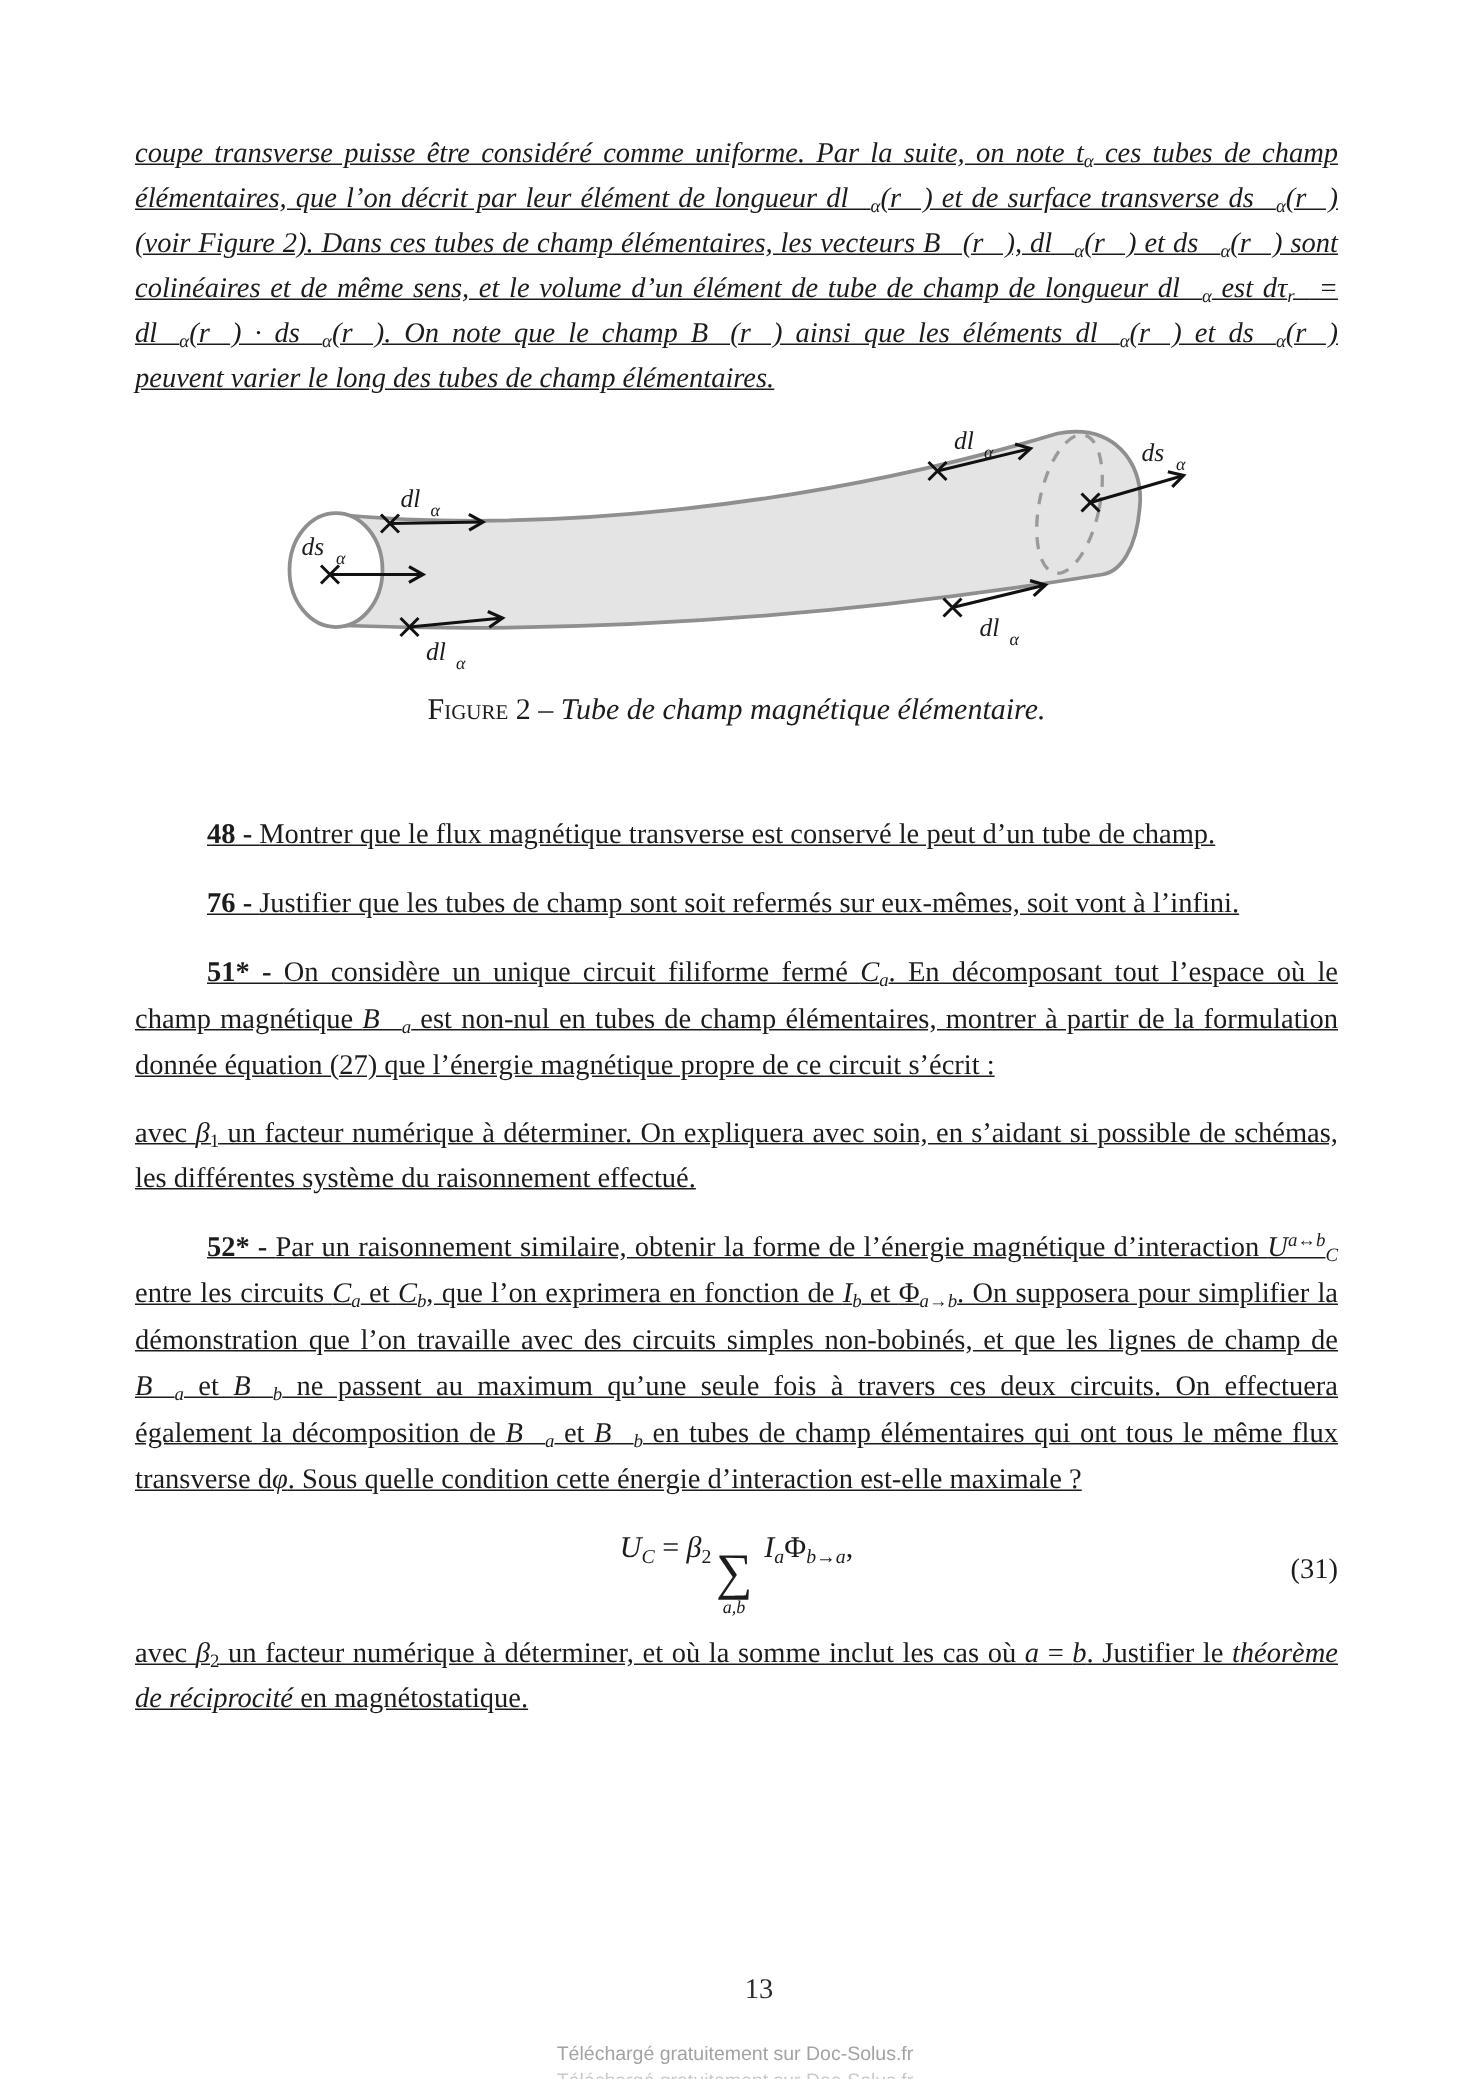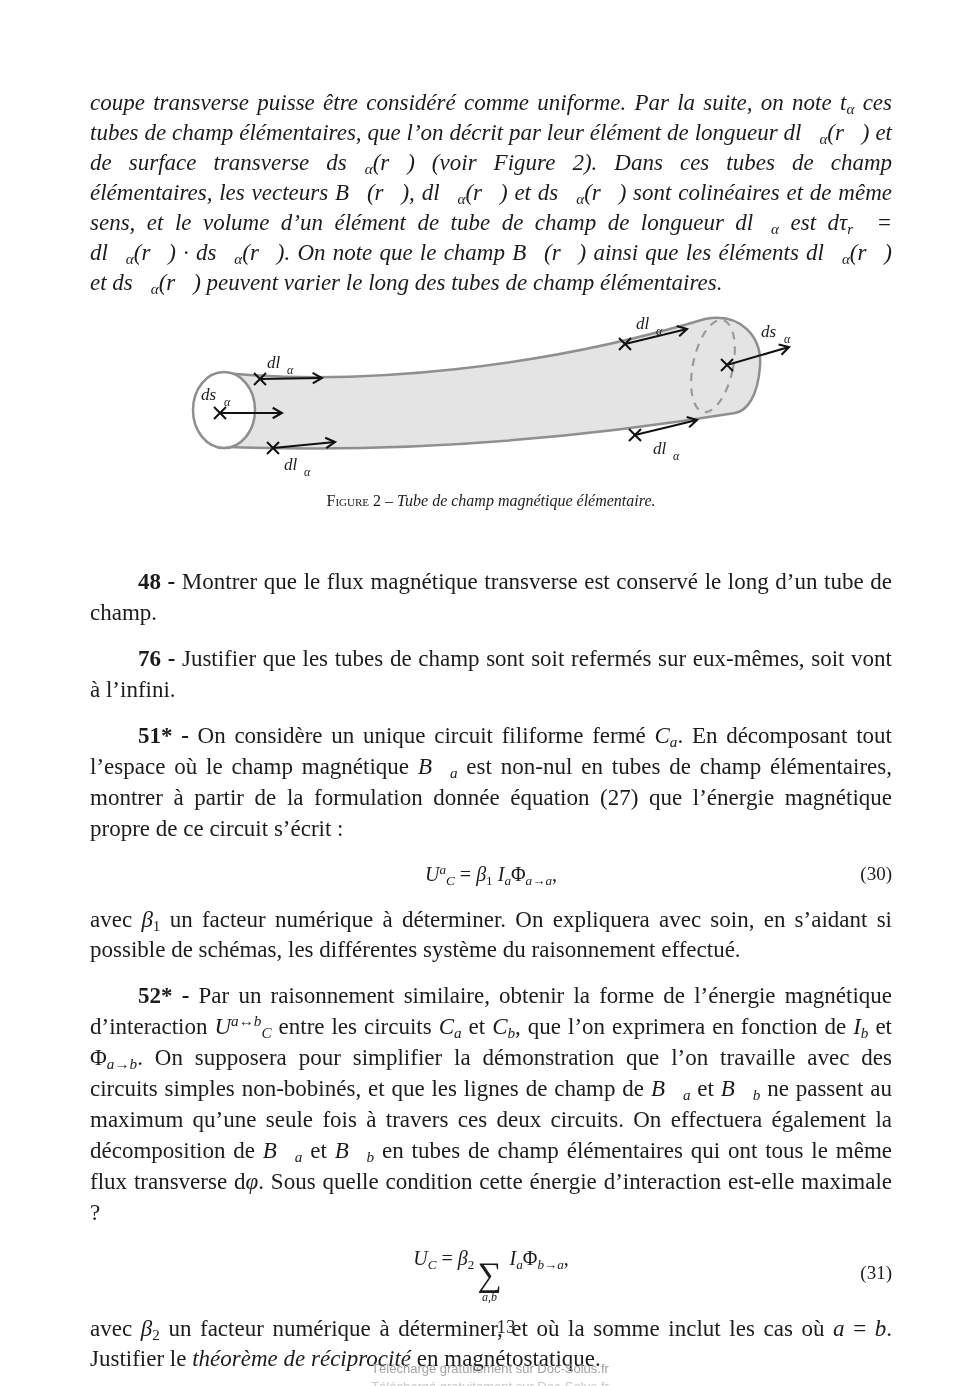--- a/index.html
+++ b/index.html
@@ -9,22 +9,23 @@
     position: relative;
     overflow: hidden;
     font-family: "Liberation Serif", "DejaVu Serif", serif;
     color: #1c1c1c;
   }
   .page { position: relative; width: 980px; height: 1386px; }
   .content {
     position: absolute; left: 90px; top: 88px; width: 802px;
   }
   .para {
-    font-size: 23px; line-height: 30px; text-align: justify;
+    font-size: 19px; line-height: 30px; text-align: justify;
     margin: 0 0 15px 0;
+    text-decoration: underline;
   }
   .q { text-indent: 28px; line-height: 31px; }
   .italic { font-style: italic; }
   .intro { margin-bottom: 8px; }
   .note { text-indent: 28px; margin: 21px 0 22px 0; }
   .b { font-weight: bold; margin-left: 20px; }
   .i { font-style: italic; }
   .sc { font-variant: small-caps; }
   .sub { font-size: 0.66em; vertical-align: -0.28em; line-height: 0; }
   .sup { font-size: 0.66em; vertical-align: 0.5em; line-height: 0; }
@@ -33,21 +34,21 @@
   .sum-sign { font-size: 34px; }
   .sum-under { font-size: 12px; font-style: italic; margin-top: 2px; }
   .equation {
     position: relative; text-align: center;
     font-size: 20px; margin: 8px 0 16px 0; line-height: 30px;
   }
   .equation.tall { margin: 2px 0 12px 0; }
   .eq-num { position: absolute; right: 0; top: 50%; transform: translateY(-50%); font-size: 19px; }
   .fig { margin: 8px 0 0 0; }
   .fig svg { display: block; margin-left: 72px; }
-  .caption { text-align: center; font-size: 16px; margin: 10px 0 0 0; }
+  .caption { text-align: center; font-size: 20px; margin: 10px 0 0 0; }
   .sp-after-caption { margin-top: 56px; }
   .figtext text { font: italic 17px "Liberation Serif", serif; fill: #1c1c1c; }
   .figtext text.s { font-size: 12px; }
   .page-number {
     position: absolute; top: 1316px; left: 16px; width: 100%;
     text-align: center; font-size: 19px; color: #2a2a2a;
   }
   .watermark {
     position: absolute; top: 1361px; left: 0; width: 100%;
     text-align: center; font-family: "Liberation Sans", sans-serif;
@@ -117,28 +118,24 @@
           <text class="s" x="494" y="29">α</text>
           <text x="491" y="148">dl⃗</text>
           <text class="s" x="511" y="154">α</text>
           <text x="599" y="31">ds⃗</text>
           <text class="s" x="622" y="37">α</text>
         </g>
       </svg>
       <figcaption class="caption"><span class="sc">Figure 2</span><span> – </span><span class="i">Tube de champ magnétique élémentaire.</span></figcaption>
     </figure>
 
-    <p class="para q sp-after-caption"><span class="b">48 - </span><span>Montrer que le flux magnétique transverse est conservé le long d’un tube de champ.</span></p>
+    <p class="para q sp-after-caption"><span class="b">48 - </span><span>Montrer que le flux magnétique transverse est conservé le peut d’un tube de champ.</span></p>
     <p class="para q"><span class="b">76 - </span><span>Justifier que les tubes de champ sont soit refermés sur eux-mêmes, soit vont à l’infini.</span></p>
     <p class="para q"><span class="b">51* - </span><span>On considère un unique circuit filiforme fermé </span><span class="i">C</span><span class="i sub">a</span><span>. En décomposant tout l’espace où le champ magnétique </span><span class="i">B⃗</span><span class="i sub">a</span><span> est non-nul en tubes de champ élémentaires, montrer à partir de la formulation donnée équation (27) que l’énergie magnétique propre de ce circuit s’écrit :</span></p>
 
-    <div class="equation">
-      <span class="eq-body"><span class="i">U</span><span class="i sup">a</span><span class="i sub">C</span><span> = </span><span class="i">β</span><span class="sub">1</span><span class="i"> I</span><span class="i sub">a</span><span>Φ</span><span class="i sub">a→a</span><span>,</span></span>
-      <span class="eq-num">(30)</span>
-    </div>
 
     <p class="para"><span>avec </span><span class="i">β</span><span class="sub">1</span><span> un facteur numérique à déterminer. On expliquera avec soin, en s’aidant si possible de schémas, les différentes système du raisonnement effectué.</span></p>
     <p class="para q"><span class="b">52* - </span><span>Par un raisonnement similaire, obtenir la forme de l’énergie magnétique d’interaction </span><span class="i">U</span><span class="i sup">a↔b</span><span class="i sub">C</span><span> entre les circuits </span><span class="i">C</span><span class="i sub">a</span><span> et </span><span class="i">C</span><span class="i sub">b</span><span>, que l’on exprimera en fonction de </span><span class="i">I</span><span class="i sub">b</span><span> et </span><span>Φ</span><span class="i sub">a→b</span><span>. On supposera pour simplifier la démonstration que l’on travaille avec des circuits simples non-bobinés, et que les lignes de champ de </span><span class="i">B⃗</span><span class="i sub">a</span><span> et </span><span class="i">B⃗</span><span class="i sub">b</span><span> ne passent au maximum qu’une seule fois à travers ces deux circuits. On effectuera également la décomposition de </span><span class="i">B⃗</span><span class="i sub">a</span><span> et </span><span class="i">B⃗</span><span class="i sub">b</span><span> en tubes de champ élémentaires qui ont tous le même flux transverse d</span><span class="i">φ</span><span>. Sous quelle condition cette énergie d’interaction est-elle maximale ?</span></p>
 
     <div class="equation tall">
       <span class="eq-body"><span class="i">U</span><span class="i sub">C</span><span> = </span><span class="i">β</span><span class="sub">2</span><span class="sum">
             <span class="sum-sign">∑</span>
             <span class="sum-under">a,b</span>
           </span><span class="i"> I</span><span class="i sub">a</span><span>Φ</span><span class="i sub">b→a</span><span>,</span></span>
       <span class="eq-num">(31)</span>

